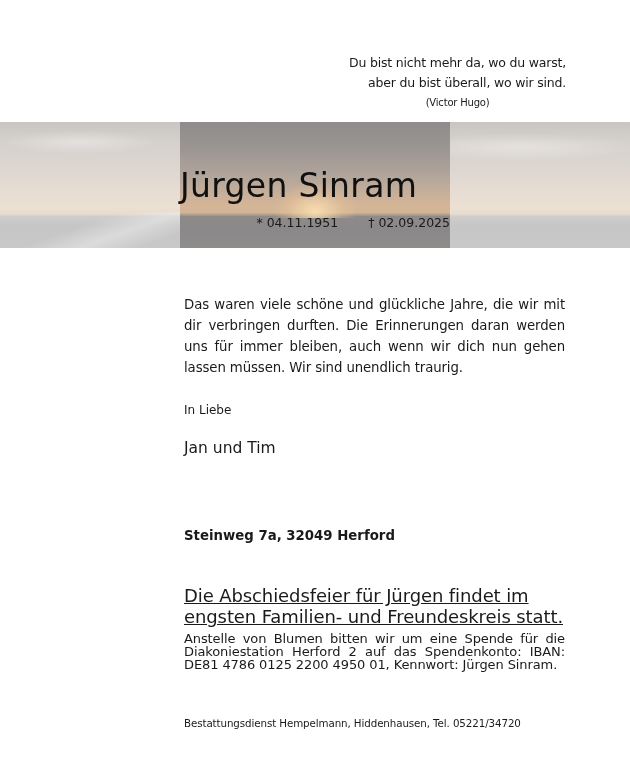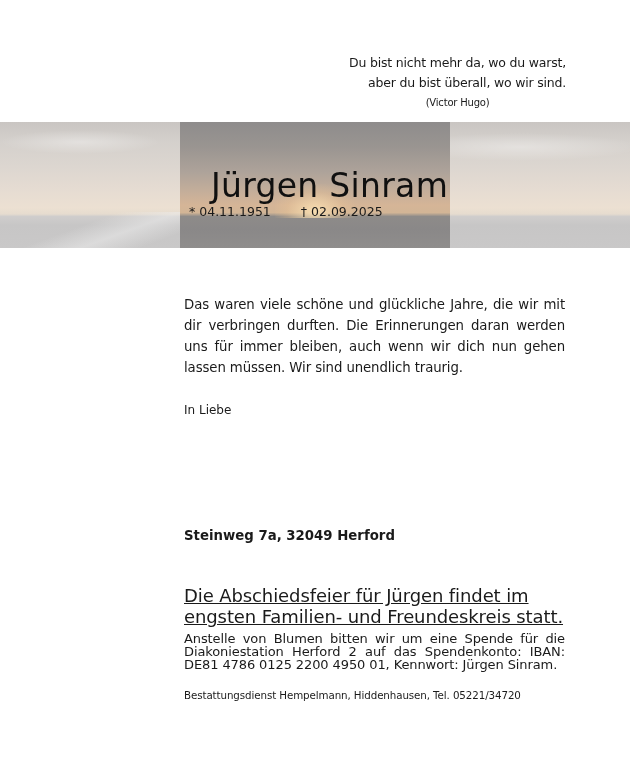--- a/index.html
+++ b/index.html
@@ -87,37 +87,36 @@
       top: 62px;
       width: 80px;
       height: 34px;
       background: radial-gradient(ellipse at 50% 80%, rgba(250,225,180,0.9), rgba(240,200,150,0.3) 50%, transparent 75%);
     }
     .name {
       position: absolute;
       left: 0;
       top: 44px;
       width: 299px;
-      text-align: center;
+      text-align: left;
       font-size: 33px;
       line-height: 40px;
       color: #101010;
       letter-spacing: 0.3px;
     }
     .dates {
       position: absolute;
       left: 0;
-      top: 82px;
+      top: 93px;
       width: 270px;
-      text-align: left;
+      text-align: right;
       font-size: 12.5px;
       line-height: 16px;
       color: #1a1a1a;
       word-spacing: 0;
-      padding-left: 9px;
     }
     .dates .sep {
       display: inline-block;
       width: 22px;
     }
     .main-text {
       position: absolute;
       left: 184px;
       top: 282px;
       width: 381px;
@@ -165,21 +164,21 @@
       top: 632px;
       width: 381px;
       font-size: 13px;
       line-height: 13px;
       text-align: justify;
       letter-spacing: -0.1px;
     }
     .funeral-home {
       position: absolute;
       left: 184px;
-      top: 688px;
+      top: 716px;
       font-size: 10.3px;
       line-height: 14px;
       letter-spacing: -0.1px;
     }
   </style>
 </head>
 <body>
 
 <div class="quote">
   <div>Du bist nicht mehr da, wo du warst,</div>
@@ -201,20 +200,21 @@
       <span>02.09.2025</span>
     </div>
   </div>
 </div>
 
 <div class="main-text">Das waren viele schöne und glückliche Jahre, die wir mit dir verbringen durften. Die Erinnerungen daran werden uns für immer bleiben, auch wenn wir dich nun gehen lassen müssen. Wir sind unendlich traurig.</div>
 
 <div class="in-liebe">In Liebe</div>
 
 <div class="family">
+  <div>Jan und Tim</div>
 </div>
 
 <div class="address">Steinweg 7a, 32049 Herford</div>
 
 <div class="farewell">Die Abschiedsfeier für Jürgen findet im engsten Familien- und Freundeskreis statt.</div>
 
 <div class="donation">Anstelle von Blumen bitten wir um eine Spende für die Diakoniestation Herford 2 auf das Spendenkonto: IBAN: DE81 4786 0125 2200 4950 01, Kennwort: Jürgen Sinram.</div>
 
 <div class="funeral-home">Bestattungsdienst Hempelmann, Hiddenhausen, Tel. 05221/34720</div>
 

